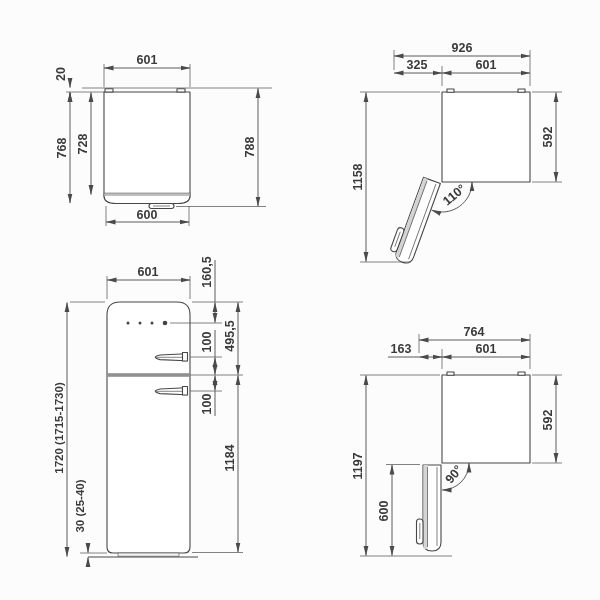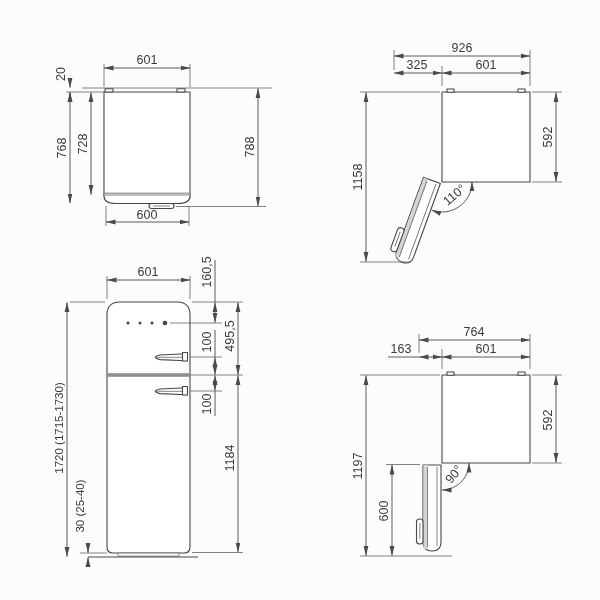--- a/index.html
+++ b/index.html
@@ -1,16 +1,16 @@
 <!DOCTYPE html>
 <html><head>
 <meta charset="utf-8">
 <style>
   html,body{margin:0;padding:0;background:#fcfcfc;}
-  #canvas{position:relative;width:600px;height:600px;background:#fcfcfc;overflow:hidden;}
+  #canvas{position:relative;width:600px;height:600px;background:#fcfcfc;overflow:hidden;font-weight:bold;}
   svg text{font-family:"Liberation Sans",sans-serif;font-size:12.5px;fill:#3a3a3a;}
   svg text.sm{font-size:11.5px;}
   .ol{fill:#ffffff;stroke:#474747;stroke-width:1.1;stroke-linejoin:round;}
   .thin{fill:none;stroke:#5a5a5a;stroke-width:0.75;}
   .dim{fill:none;stroke:#4a4a4a;stroke-width:0.9;}
 </style>
 </head>
 <body>
 
 <div id="canvas">

